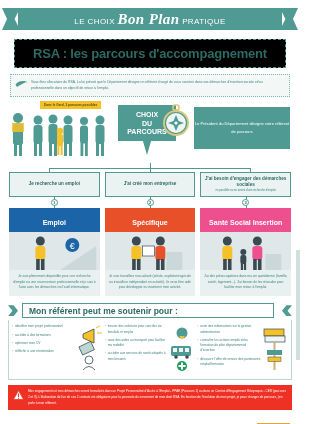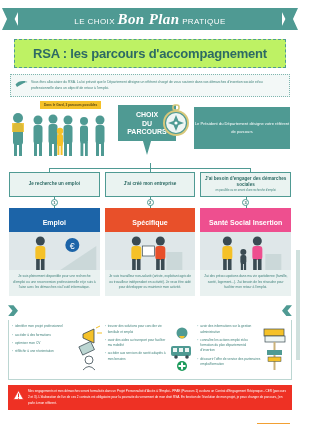--- a/index.html
+++ b/index.html
@@ -20,21 +20,21 @@
   }
   .ribbon-tail { position:absolute; top:4px; width:18px; height:22px; background:#4f9a93; }
   .ribbon-tail.l { left:2px; clip-path:polygon(0 0,100% 0,70% 50%,100% 100%,0 100%,28% 50%); }
   .ribbon-tail.r { right:2px; clip-path:polygon(0 0,100% 0,72% 50%,100% 100%,0 100%,30% 50%); }
   .ribbon-text { color:#fff; font-size:8px; letter-spacing:.4px; white-space:nowrap; }
   .ribbon-text .b { font-family:"Liberation Serif", serif; font-weight:bold; font-style:italic; font-size:15px; }
 
   
   .title-box {
     margin:5px 14px 0 14px; border:1px dashed #4f9a93;
-    background:#bef264; padding:6px 4px; text-align:center;
+    background:#000000; padding:6px 4px; text-align:center;
   }
   .title-box .t { color:#2d6a64; font-size:13px; font-weight:bold; letter-spacing:-.2px; }
 
   
   .intro {
     margin:6px 10px 0 10px; border:1px dotted #7fb6af;
     background:#f3f8f7; padding:4px 5px 4px 20px; position:relative;
   }
   .intro .p { color:#3c7f78; font-size:3.4px; line-height:1.9; }
   .bird { position:absolute; left:4px; top:5px; width:13px; height:8px; }
@@ -325,20 +325,23 @@
     <div class="desc">
       <p>J'ai des préoccupations dans ma vie quotidienne (famille, santé, logement...). J'ai besoin de les résoudre pour faciliter mon retour à l'emploi.</p>
     </div>
   </div>
 
 </div>
 
 <div class="ref-wrap">
   <div class="chev l"></div>
   <div class="chev r"></div>
+  <div class="ref-box">
+    <span>Mon référent peut me soutenir pour :</span>
+  </div>
 </div>
 
 <div class="ref-body">
 
   <div class="ref-col">
     <ul class="bullets">
       <li>identifier mon projet professionnel</li>
       <li>accéder à des formations</li>
       <li>optimiser mon CV</li>
       <li>réfléchir à une réorientation</li>

